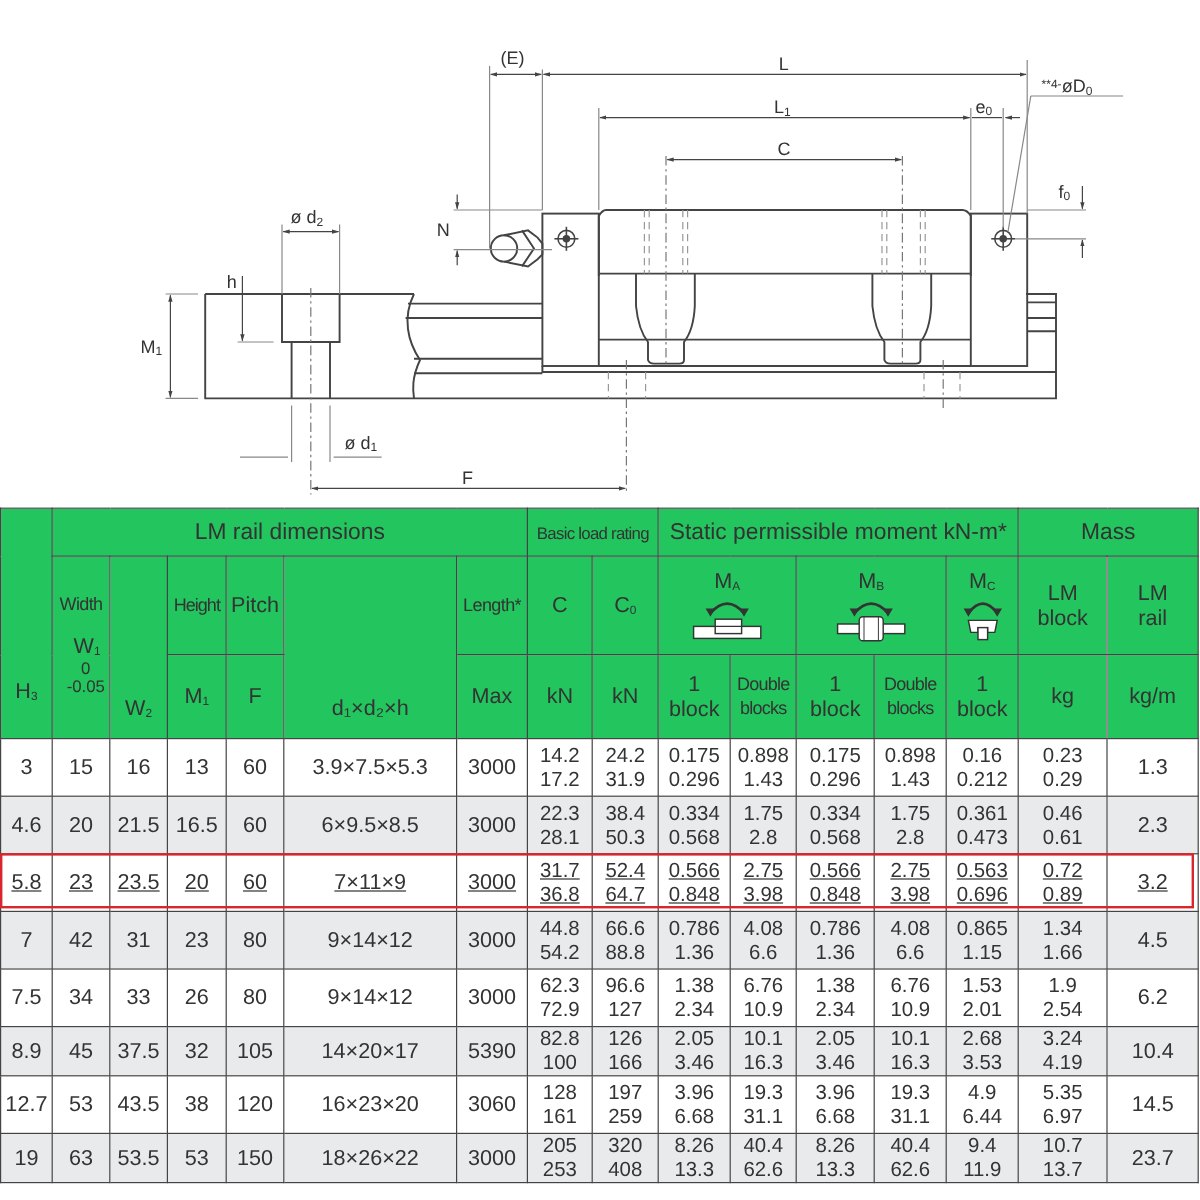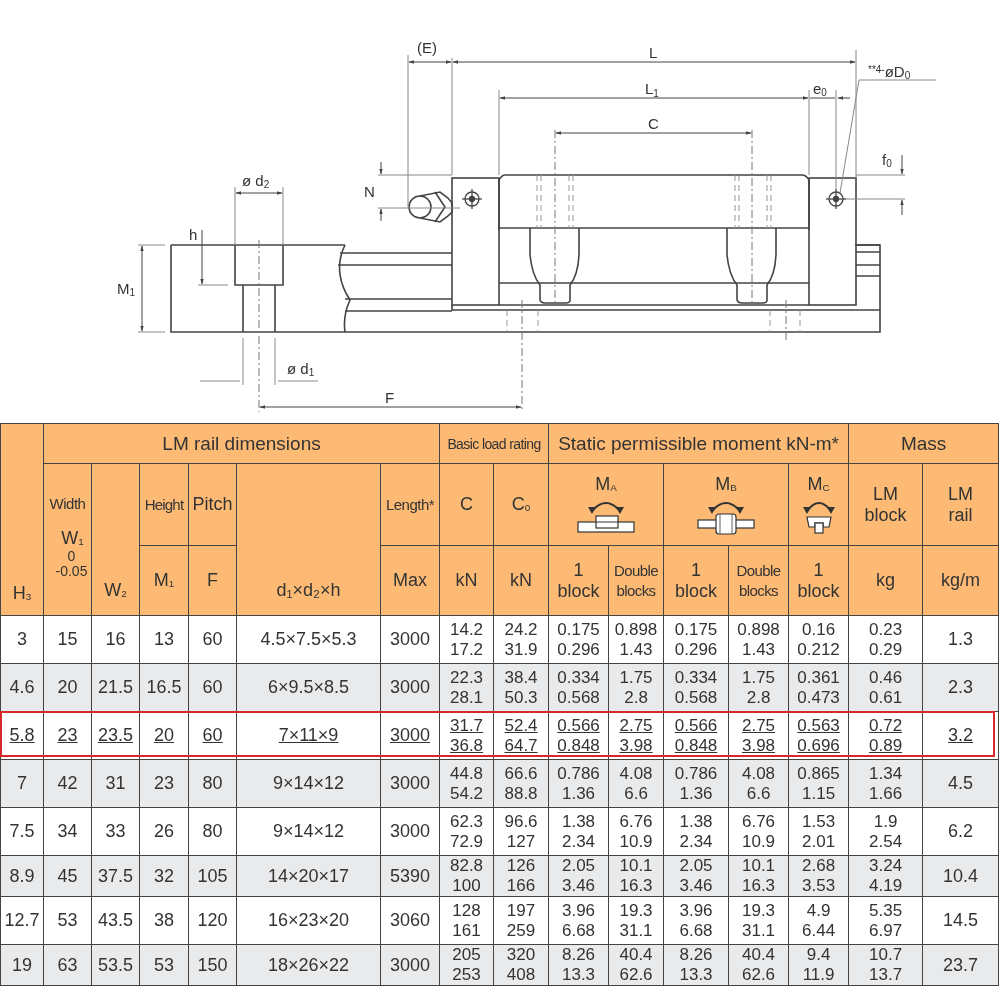--- a/index.html
+++ b/index.html
@@ -1,21 +1,21 @@
 <!DOCTYPE html>
 <html><head>
 <meta charset="utf-8">
 <style>
   html, body { margin:0; padding:0; background:#ffffff; }
   body { width:1000px; height:1000px; position:relative; overflow:hidden; font-family:"Liberation Sans", sans-serif; color:#333; }
   #drawing { position:absolute; left:0; top:0; width:1000px; height:420px; }
   #drawing text { font-family:"Liberation Sans", sans-serif; fill:#333; }
   #spec-table { position:absolute; left:0; top:423px; border-collapse:collapse; table-layout:fixed; width:998px; }
   #spec-table td, #spec-table th { border:1.5px solid #444; padding:0; text-align:center; vertical-align:middle; font-weight:normal; color:#333; overflow:hidden; }
-  #spec-table thead th { background:#fdba74; }
+  #spec-table thead th { background:#22c55e; }
   .hdr-big { font-size:19px; }
   .hdr-sm { font-size:15px; }
   .hdr-xs { font-size:14px; letter-spacing:-0.6px; }
   .hdr-unit { font-size:18px; }
   .two { font-size:17px; line-height:20px; }
   .cell { font-size:18px; }
   tbody tr.odd td { background:#ffffff; }
   tbody tr.even td { background:#e9eaec; }
   .sub { font-size:0.55em; vertical-align:-0.15em; }
   .w1 { font-size:14px; line-height:15px; text-align:left; padding-left:8px !important; }
@@ -168,21 +168,21 @@
     <col style="width:60px">
       <col style="width:55px">
       <col style="width:65px">
       <col style="width:60px">
       <col style="width:60px">
     <col style="width:74px">
       <col style="width:76px">
   </colgroup>
   <thead>
     <tr style="height:40px">
-      <th rowspan="3" class="hdr-unit" style="vertical-align:bottom;padding-bottom:11px"><span>H</span><span class="sub">3</span></th>
+      <th rowspan="3" class="hdr-unit" style="vertical-align:bottom;padding-bottom:28px"><span>H</span><span class="sub">3</span></th>
       <th colspan="6" class="hdr-big">LM rail dimensions</th>
       <th colspan="2" class="hdr-xs">Basic load rating</th>
       <th colspan="5" class="hdr-big">Static permissible moment kN-m*</th>
       <th colspan="2" class="hdr-big">Mass</th>
     </tr>
     <tr style="height:82px">
       <th rowspan="2" class="w1" style="vertical-align:top;padding-top:32px">
         <span class="hdr-sm" style="display:block;margin-left:-8px;letter-spacing:-0.5px">Width</span>
         <span style="display:block;height:20px"></span>
         <span class="sym"><span>W</span><span class="sub">1</span></span>
@@ -244,21 +244,21 @@
       <th class="hdr-unit">kg/m</th>
     </tr>
   </thead>
   <tbody id="tbody">
       <tr class="odd" style="height: 48px;">
         <td class="cell">3</td>
         <td class="cell">15</td>
         <td class="cell">16</td>
         <td class="cell">13</td>
         <td class="cell">60</td>
-        <td class="cell">4.5×7.5×5.3</td>
+        <td class="cell">3.9×7.5×5.3</td>
         <td class="cell">3000</td>
         <td class="two">
           <div>14.2</div>
           <div>17.2</div>
         </td>
         <td class="two">
           <div>24.2</div>
           <div>31.9</div>
         </td>
         <td class="two">

